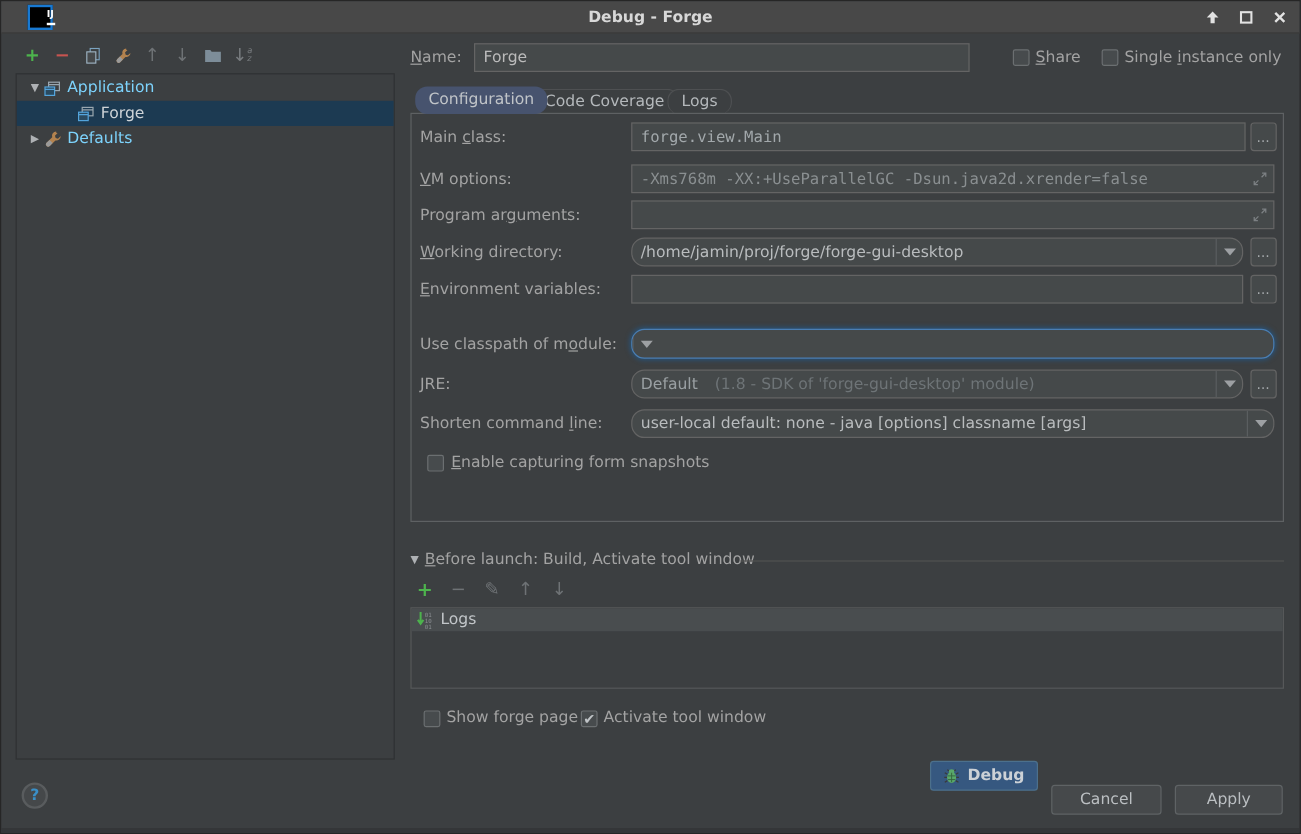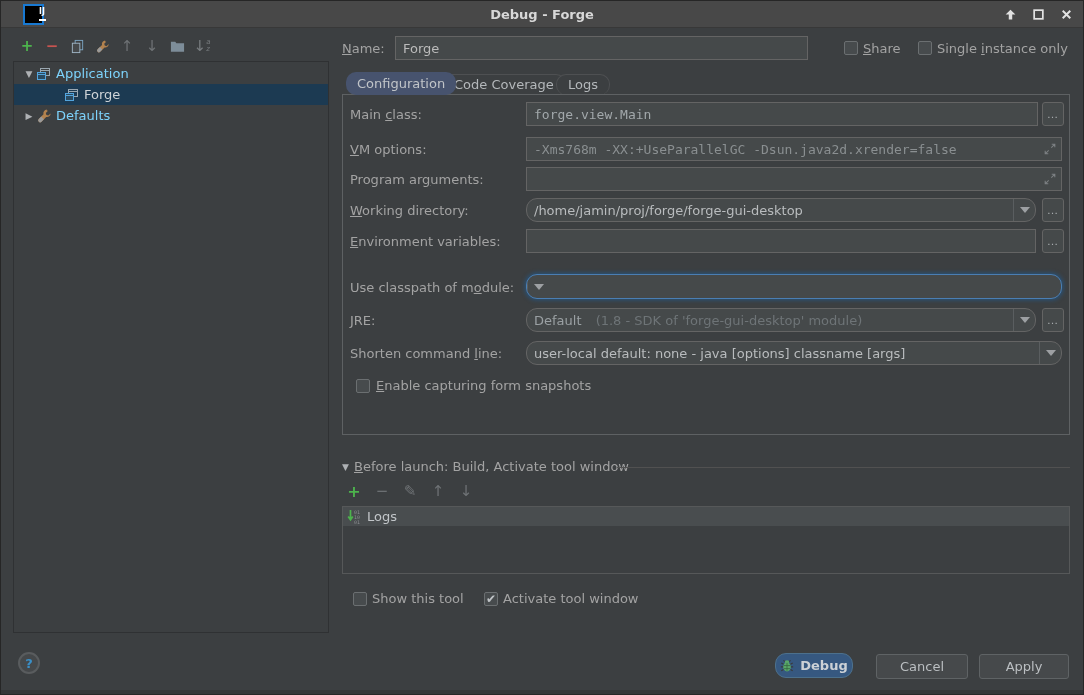--- a/index.html
+++ b/index.html
@@ -297,31 +297,31 @@
             <text x="7" y="10">10</text>
             <text x="7" y="15">01</text>
           </g>
         <path d="M3.5 1 v8.5 M1.2 7.5 l2.3 3.3 2.3 -3.3" stroke="#4db34d" stroke-width="1.7" fill="none"></path>
       </svg>
       <span style="margin-left:4px; color:#c2c6c9;">Logs</span>
     </div>
   </div>
 
   <div class="cb" style="left:352px; top:591px;"></div>
-  <div class="lbl" style="left:371px; top:590px;">Show this tool</div>
+  <div class="lbl" style="left:371px; top:590px;">Show forge page</div>
   <div class="cb" style="left:483px; top:591px;">
       <span>✔</span>
     </div>
   <div class="lbl" style="left:502px; top:590px;">Activate tool window</div>
 
   <div class="help-btn">
       <span>?</span>
     </div>
 
-  <div class="push-btn btn-default" style="left:774px; top:652px; width:78px;border-radius:11px;">
+  <div class="push-btn btn-default" style="left:774px; top:633px; width:90px;">
     <svg width="14" height="14" viewBox="0 0 16 16">
       <g stroke="#3a3a3a" stroke-width="1.2">
           <path d="M4 6 L1.5 4.5 M4 9 H1 M4 12 L1.5 13.5 M12 6 L14.5 4.5 M12 9 H15 M12 12 L14.5 13.5 M5.5 3 L4 1.5 M10.5 3 L12 1.5"></path>
         </g>
       <ellipse cx="8" cy="9" rx="4.3" ry="5.2" fill="#59a869"></ellipse>
       <ellipse cx="8" cy="3.4" rx="2.6" ry="2.1" fill="#59a869"></ellipse>
       <path d="M8 4.5 v9 M4.2 7.5 h7.6 M4.5 11 h7" stroke="#35663f" stroke-width="0.9" fill="none"></path>
     </svg>
     <span>Debug</span>
   </div>

